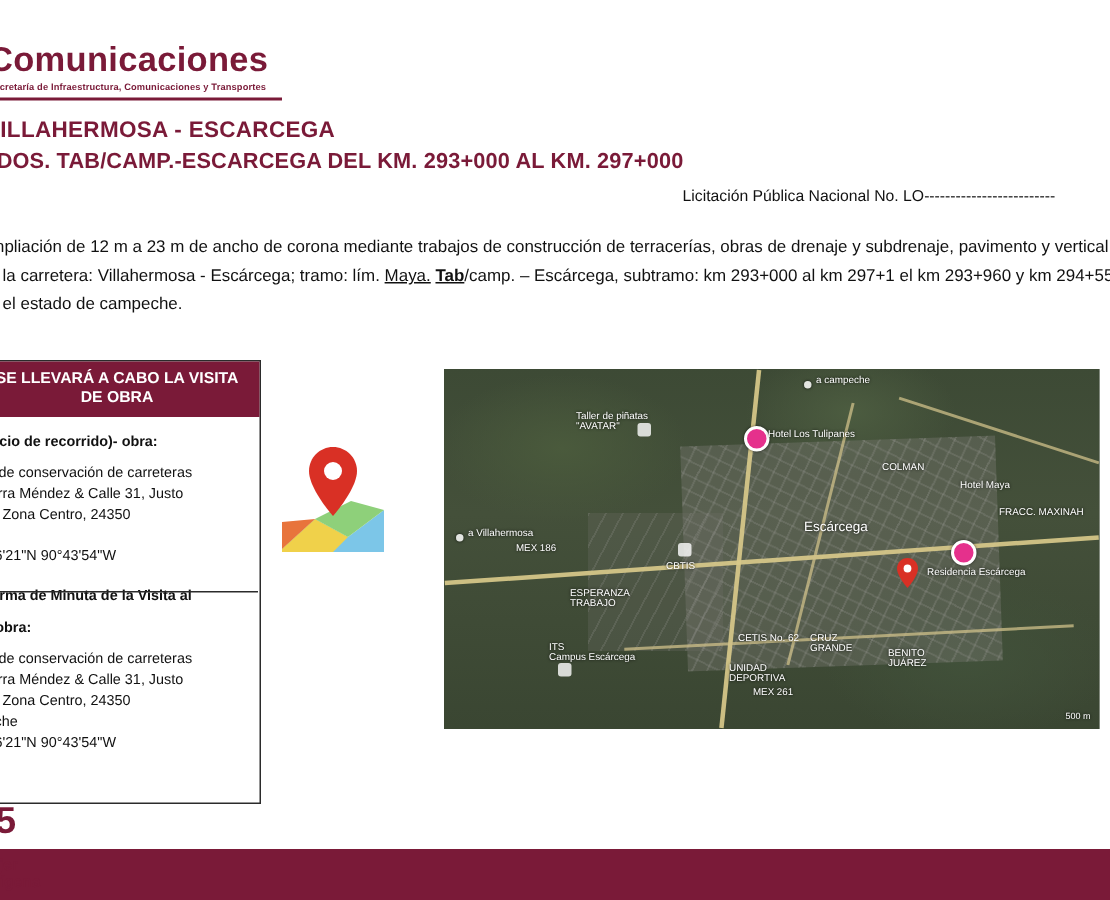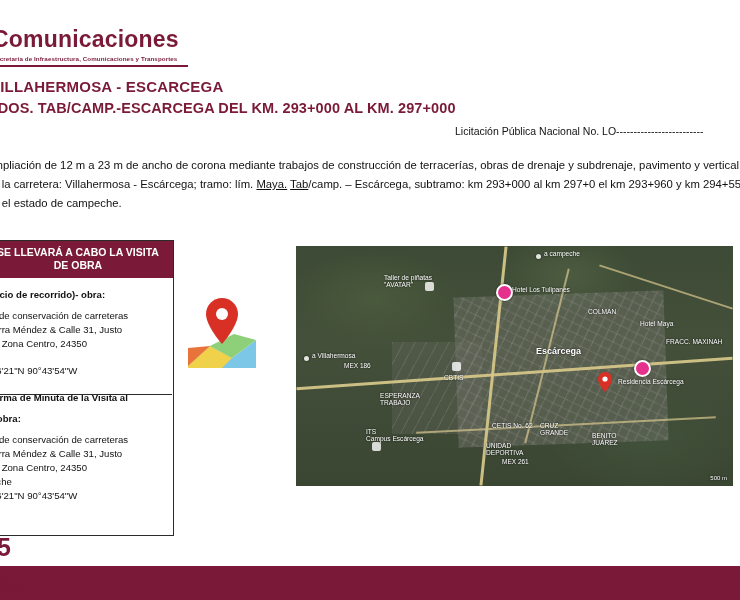--- a/index.html
+++ b/index.html
@@ -41,21 +41,21 @@
     position:absolute;left:455px;top:125px;width:300px;
     font-size:10.5px;color:#111;white-space:nowrap;
   }
 
   
   .para{
     position:absolute;left:-14px;top:156px;width:770px;
     font-size:11.3px;line-height:19px;color:#111;
   }
   .para u{text-decoration:underline;}
-  .para b{font-weight:400;}
+  .para b{font-weight:700;}
 
   
   .infobox{
     position:absolute;left:-18px;top:240px;width:190px;height:294px;
     border:1px solid #2b2b2b;background:#ffffff;
   }
   .infobox-head{
     background:#7a1a38;color:#ffffff;font-weight:700;font-size:10.5px;
     text-align:center;line-height:13px;padding:5px 4px 6px 4px;
   }
@@ -160,21 +160,21 @@
     <div class="brand-sub">Secretaría de Infraestructura, Comunicaciones y Transportes</div>
     <div class="brand-rule"></div>
   </div>
 
   <div class="title1">VILLAHERMOSA - ESCARCEGA</div>
   <div class="title2">EDOS. TAB/CAMP.-ESCARCEGA DEL KM. 293+000 AL KM. 297+000</div>
   <div class="licitacion">Licitación Pública Nacional No. LO-------------------------</div>
 
   <div class="para">
     <span>Ampliación de 12 m a 23 m de ancho de corona mediante trabajos de construcción de terracerías, obras de drenaje y subdrenaje, pavimento</span>
-    <span>y vertical, de la carretera: Villahermosa - Escárcega; tramo: lím. </span><u>Maya.</u><span> </span><b><u>Tab</u></b><span>/camp. – Escárcega, subtramo: km  293+000 al km 297+0</span>
+    <span>y vertical, de la carretera: Villahermosa - Escárcega; tramo: lím. </span><u>Maya.</u><span> </span><b><u>Tab</u></b><span>/camp. – Escárcega, subtramo: km  293+000 al km 297+1</span>
     <span>el km 293+960 y km 294+550, en el estado de campeche.</span>
   </div>
 
   <div class="infobox">
     <div class="infobox-head">
       <div>SE LLEVARÁ A CABO LA VISITA</div>
       <div>DE OBRA</div>
     </div>
     <div class="infobox-body">
       <div class="ib-label">nicio de recorrido)- obra:</div>
@@ -227,21 +227,21 @@
     <div class="sq-icon" style="left:129px;top:36px;"></div>
     <div class="poi" style="left:88px;top:28px;line-height:7px;">Taller de piñatas<br>"AVATAR"</div>
 
     <div class="pink-pin" style="left:200px;top:38px;"></div>
     <div class="poi" style="left:216px;top:40px;">Hotel Los Tulipanes</div>
 
     <div class="poi" style="left:292px;top:62px;">COLMAN</div>
     <div class="poi" style="left:370px;top:92px;">FRACC. MAXINAH</div>
     <div class="poi" style="left:344px;top:74px;">Hotel Maya</div>
 
-    <div class="poi" style="left:240px;top:100px;font-size:9px;font-weight:700;">Escárcega</div>
+    <div class="poi" style="left:240px;top:100px;font-size:9px;font-weight:400;">Escárcega</div>
 
     <div class="poi-dot" style="left:8px;top:110px;"></div>
     <div class="poi" style="left:16px;top:106px;">a Villahermosa</div>
 
     <div class="sq-icon" style="left:156px;top:116px;"></div>
     <div class="poi" style="left:148px;top:128px;">CBTIS</div>
 
     <div class="poi" style="left:84px;top:146px;line-height:7px;">ESPERANZA<br>TRABAJO</div>
 
     <div class="pink-pin" style="left:338px;top:114px;"></div>

